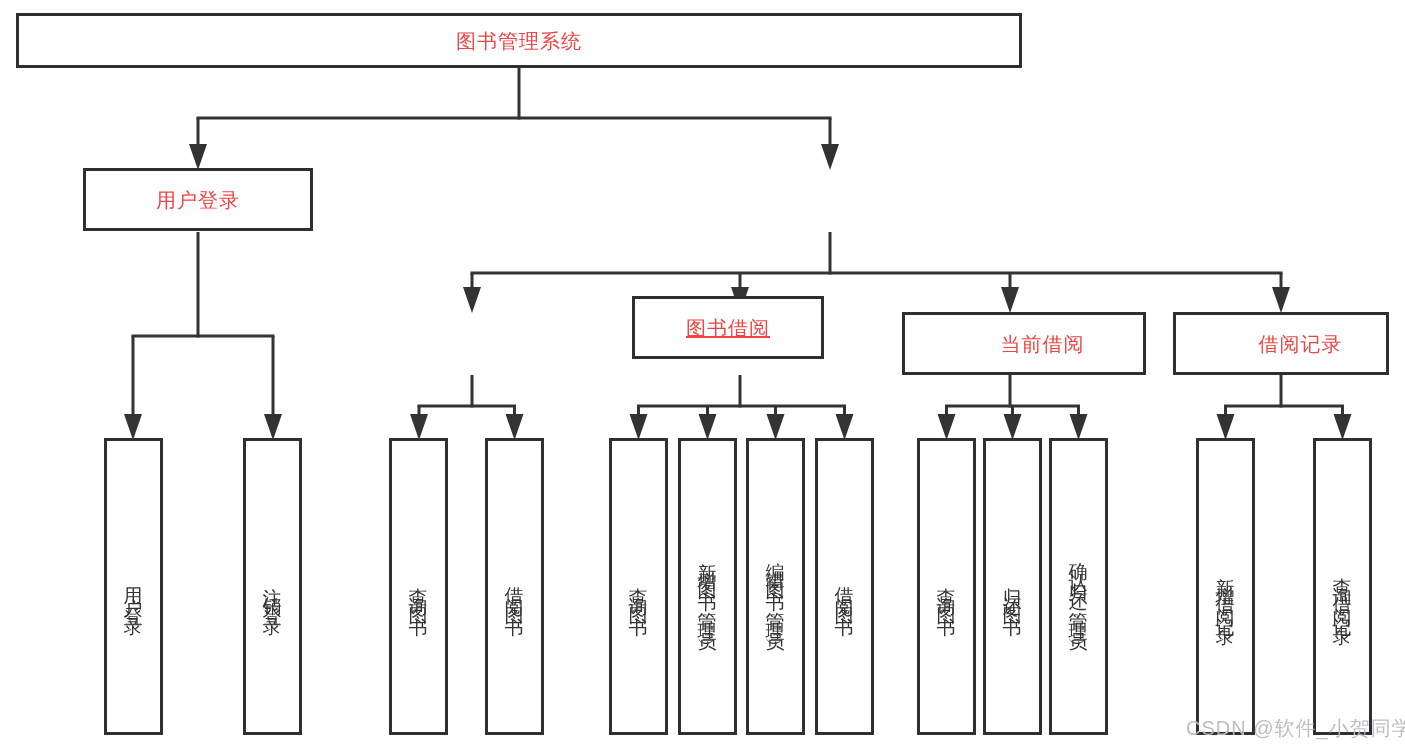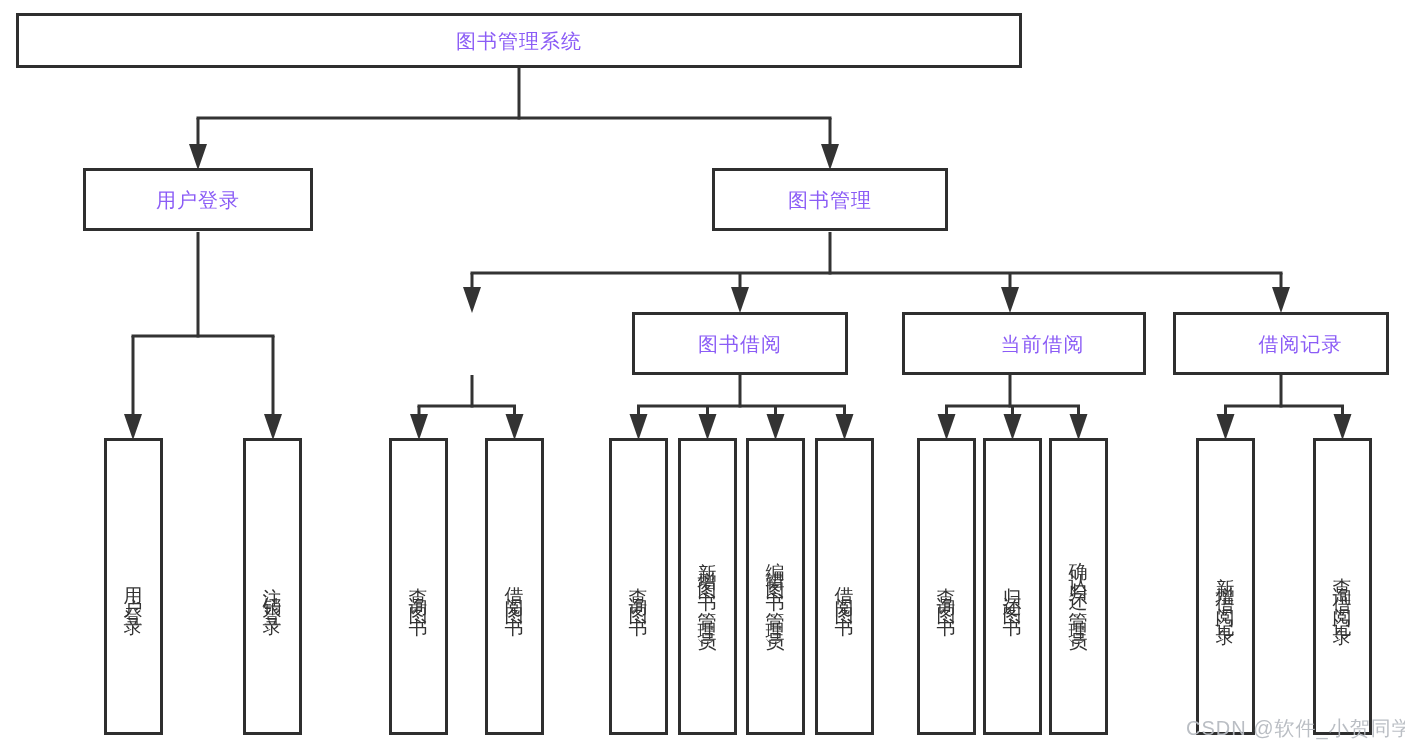--- a/index.html
+++ b/index.html
@@ -20,21 +20,21 @@
   .connectors line { stroke: #333333; stroke-width: 3; }
   .connectors polygon { fill: #333333; }
   .box {
     position: absolute;
     background: #ffffff;
     border: 3px solid #2f2f2f;
     box-sizing: border-box;
     display: flex;
     align-items: center;
     justify-content: center;
-    color: #8b5cf6;
+    color: #ef4444;
     font-size: 20px;
     letter-spacing: 1px;
     text-align: center;
     line-height: 1;
   }
   .hbox { height: 63px; }
   .root-box { left: 16px; top: 13px; width: 1006px; height: 55px; }
   .vbox {
     position: absolute;
     top: 438px;
@@ -136,25 +136,22 @@
     <polygon points="1333.5,414 1351.5,414 1342.5,440"></polygon>
   </svg>
 
   <div class="box root-box">
     <span>图书管理系统</span>
   </div>
 
   <div class="box hbox" style="left:83px; top:168px; width:230px;">
     <span>用户登录</span>
   </div>
-  <div class="box hbox" style="left:712px; top:168px; width:236px;">
-    <span>图书管理</span>
-  </div>
-
-  <div class="box hbox" style="left:632px; top:312px; width:216px;">
+
+  <div class="box hbox" style="left:632px; top:296px; width:192px;text-decoration:underline;">
     <span>图书借阅</span>
   </div>
   <div class="box hbox" style="left:902px; top:312px; width:244px;padding-left:37px;">
     <span>当前借阅</span>
   </div>
   <div class="box hbox" style="left:1173px; top:312px; width:216px;padding-left:39px;">
     <span>借阅记录</span>
   </div>
 
   <div class="vbox" style="left:104px;">

